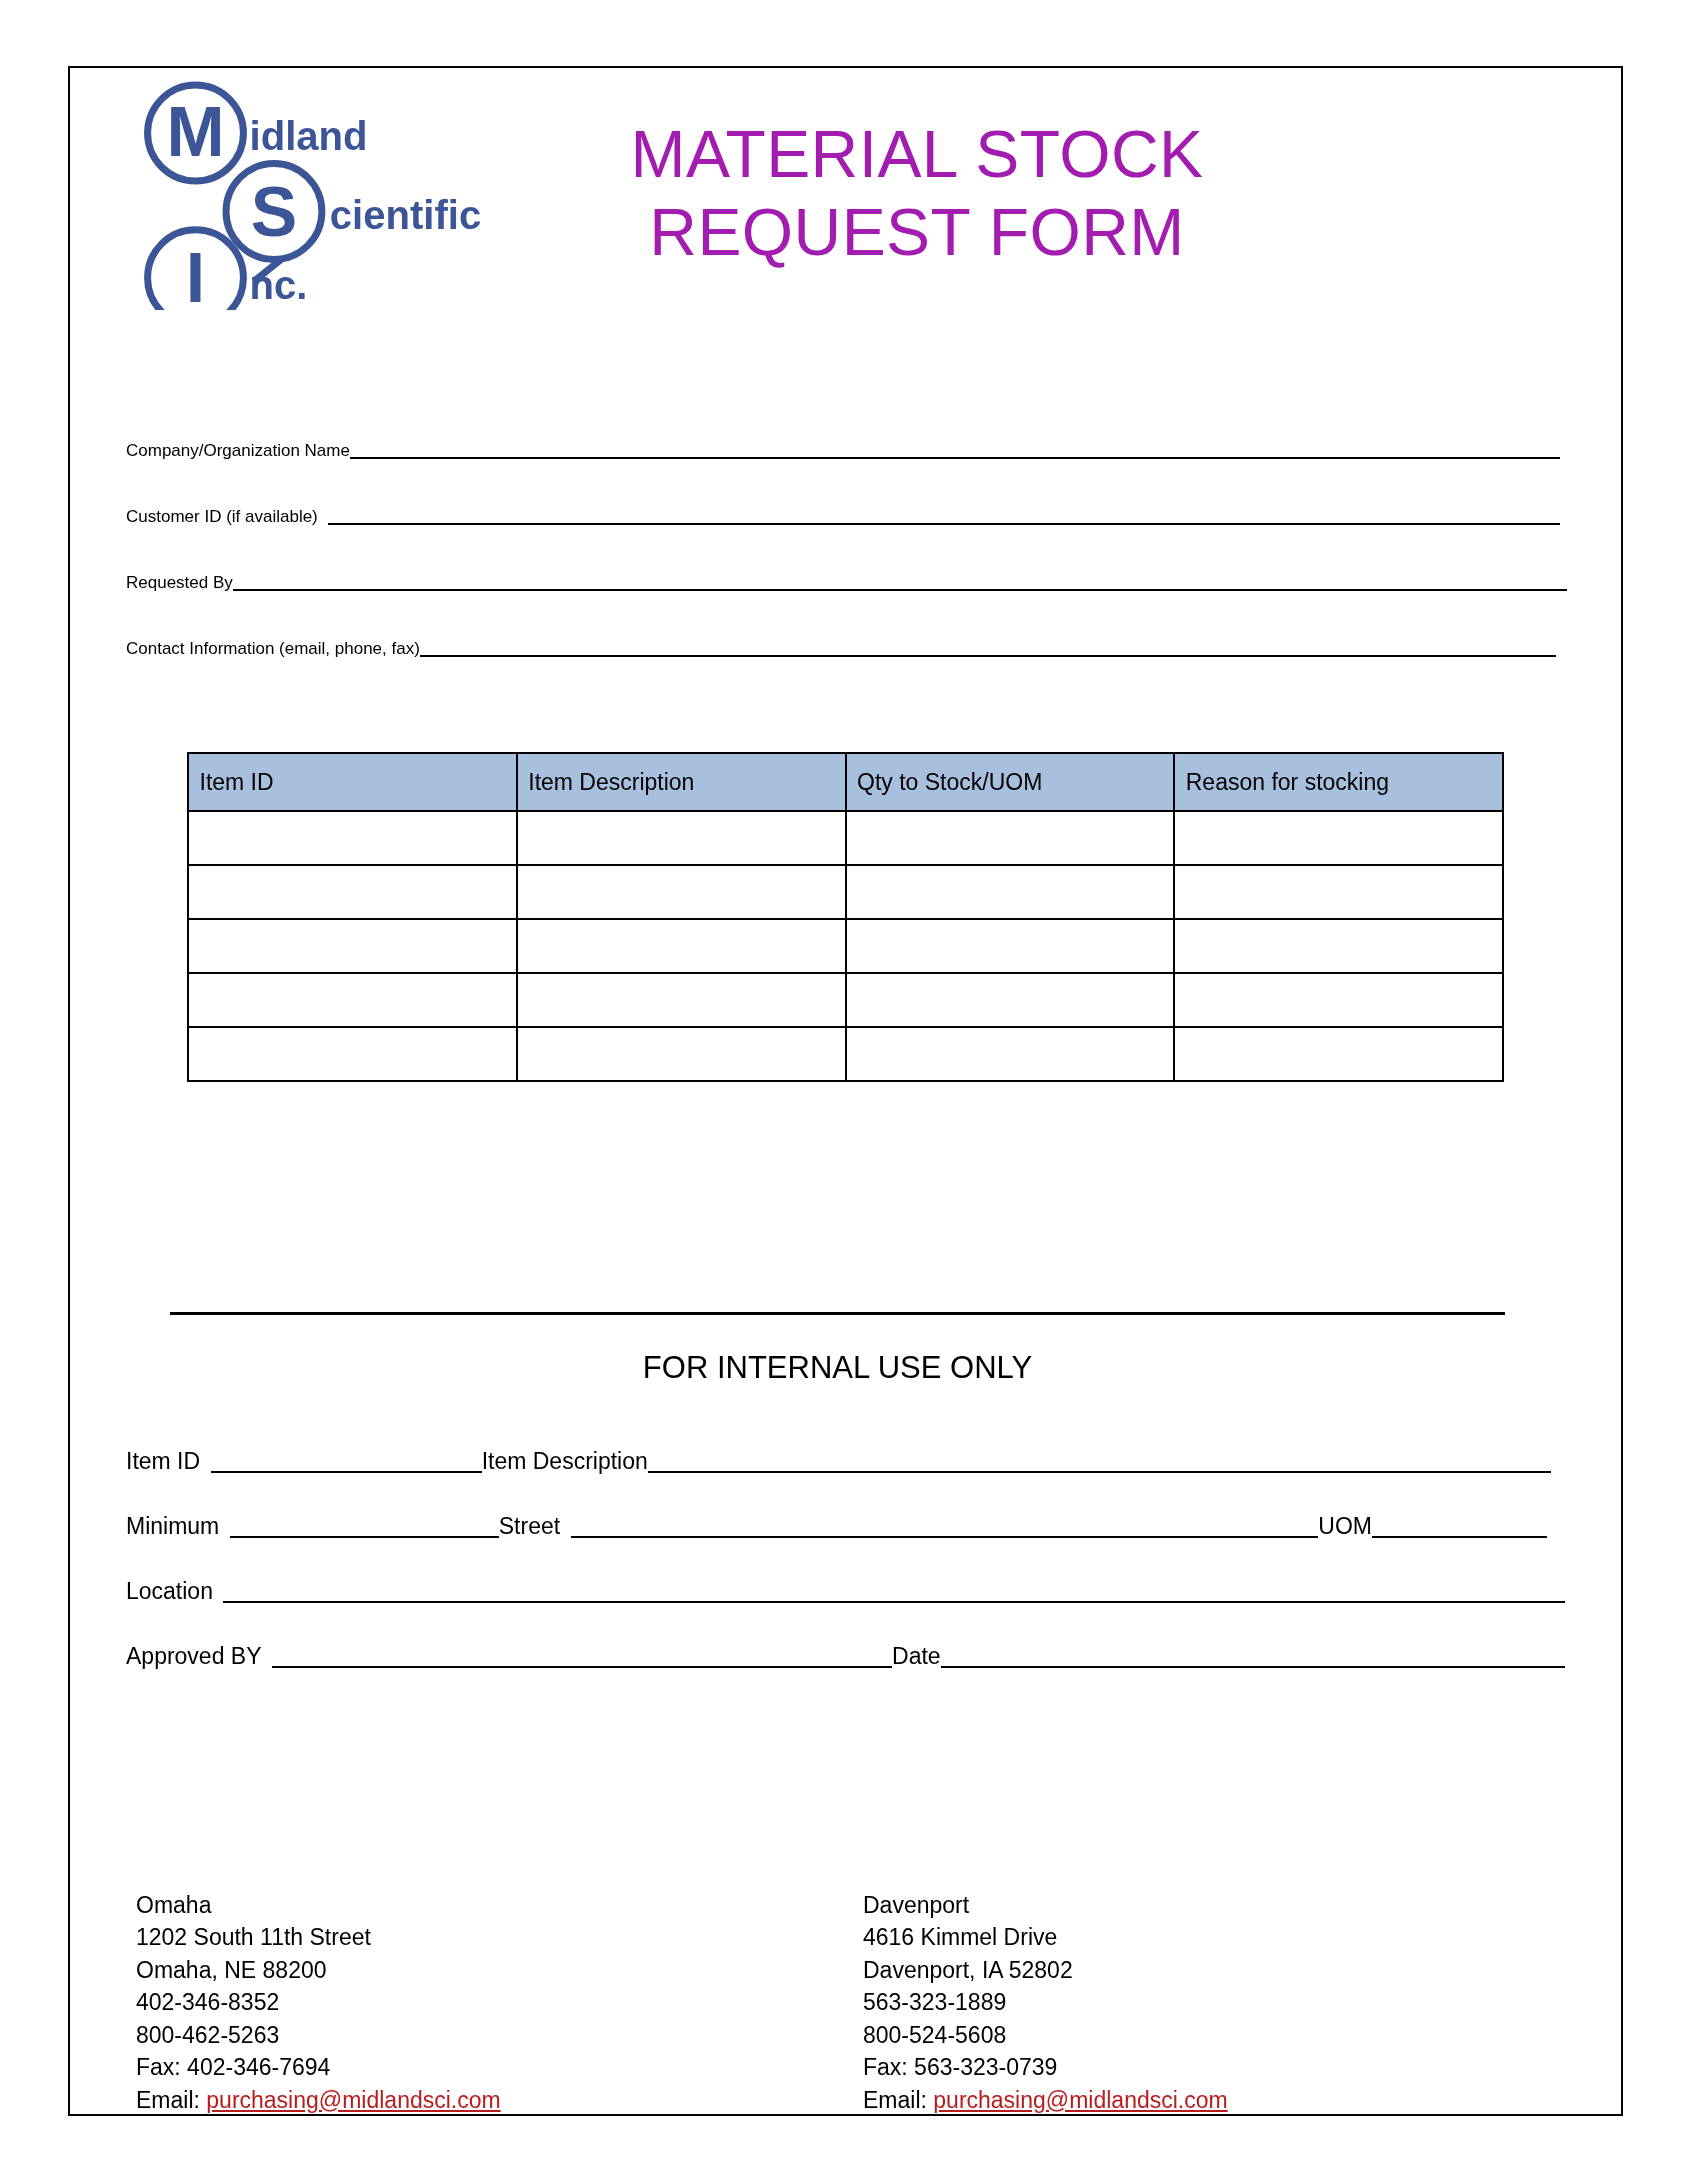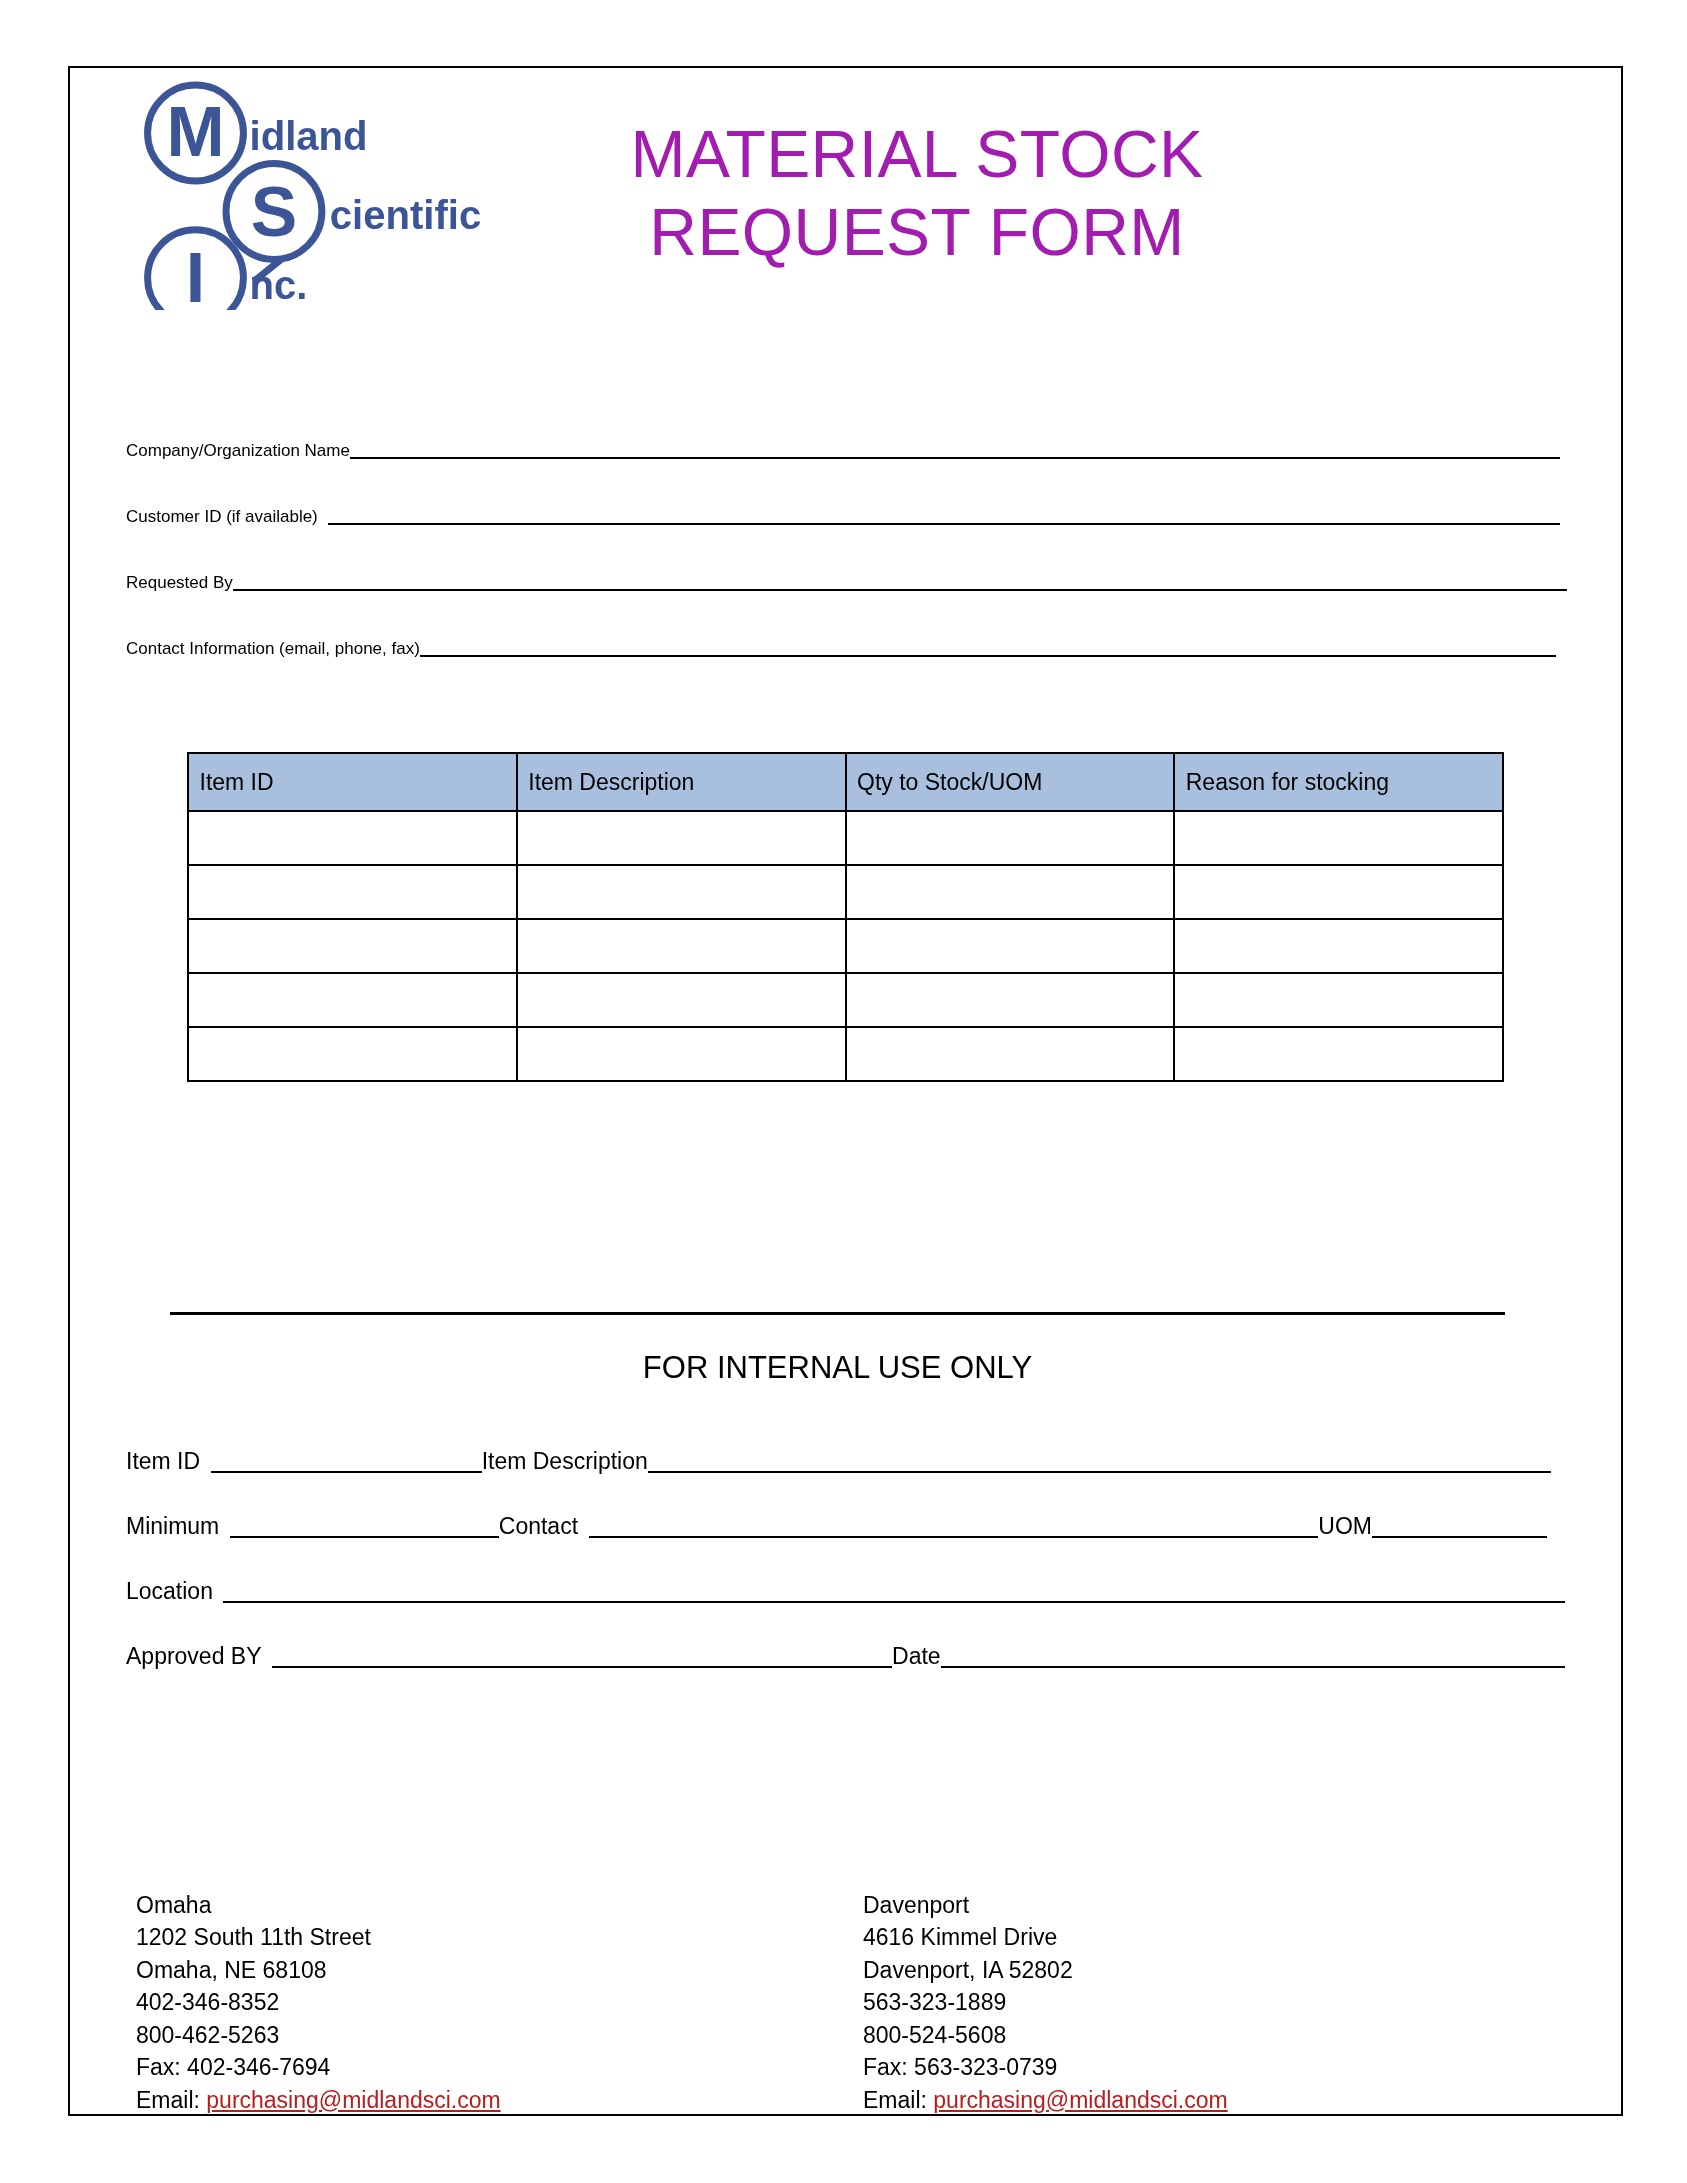--- a/index.html
+++ b/index.html
@@ -303,21 +303,21 @@
       <span class="irule" style="width:271px"></span>
       <span class="ilabel">Item Description</span>
       <span class="irule grow"></span>
       <span class="tail-pad" style="width:68px"></span>
     </div>
 
     <div class="irow">
       <span class="ilabel">Minimum</span>
       <span class="sp-sm"></span>
       <span class="irule" style="width:269px"></span>
-      <span class="ilabel">Contact</span>
+      <span class="ilabel">Street</span>
       <span class="sp-sm"></span>
       <span class="irule grow"></span>
       <span class="ilabel">UOM</span>
       <span class="irule" style="width:175px"></span>
       <span class="tail-pad" style="width:72px"></span>
     </div>
 
     <div class="irow">
       <span class="ilabel">Location</span>
       <span class="sp-sm"></span>
@@ -333,21 +333,21 @@
       <span class="irule grow"></span>
       <span class="tail-pad" style="width:54px"></span>
     </div>
   </div>
 
   <div class="addresses">
 
     <div class="addr-col left">
       <div class="addr-line">Omaha</div>
       <div class="addr-line">1202 South 11th Street</div>
-      <div class="addr-line">Omaha, NE 68108</div>
+      <div class="addr-line">Omaha, NE 88200</div>
       <div class="addr-line">402-346-8352</div>
       <div class="addr-line">800-462-5263</div>
       <div class="addr-line">Fax: 402-346-7694</div>
       <div class="email-line"><span>Email:</span>
         <a class="email-link" href="#">purchasing@midlandsci.com</a>
       </div>
     </div>
 
     <div class="addr-col right">
       <div class="addr-line">Davenport</div>

